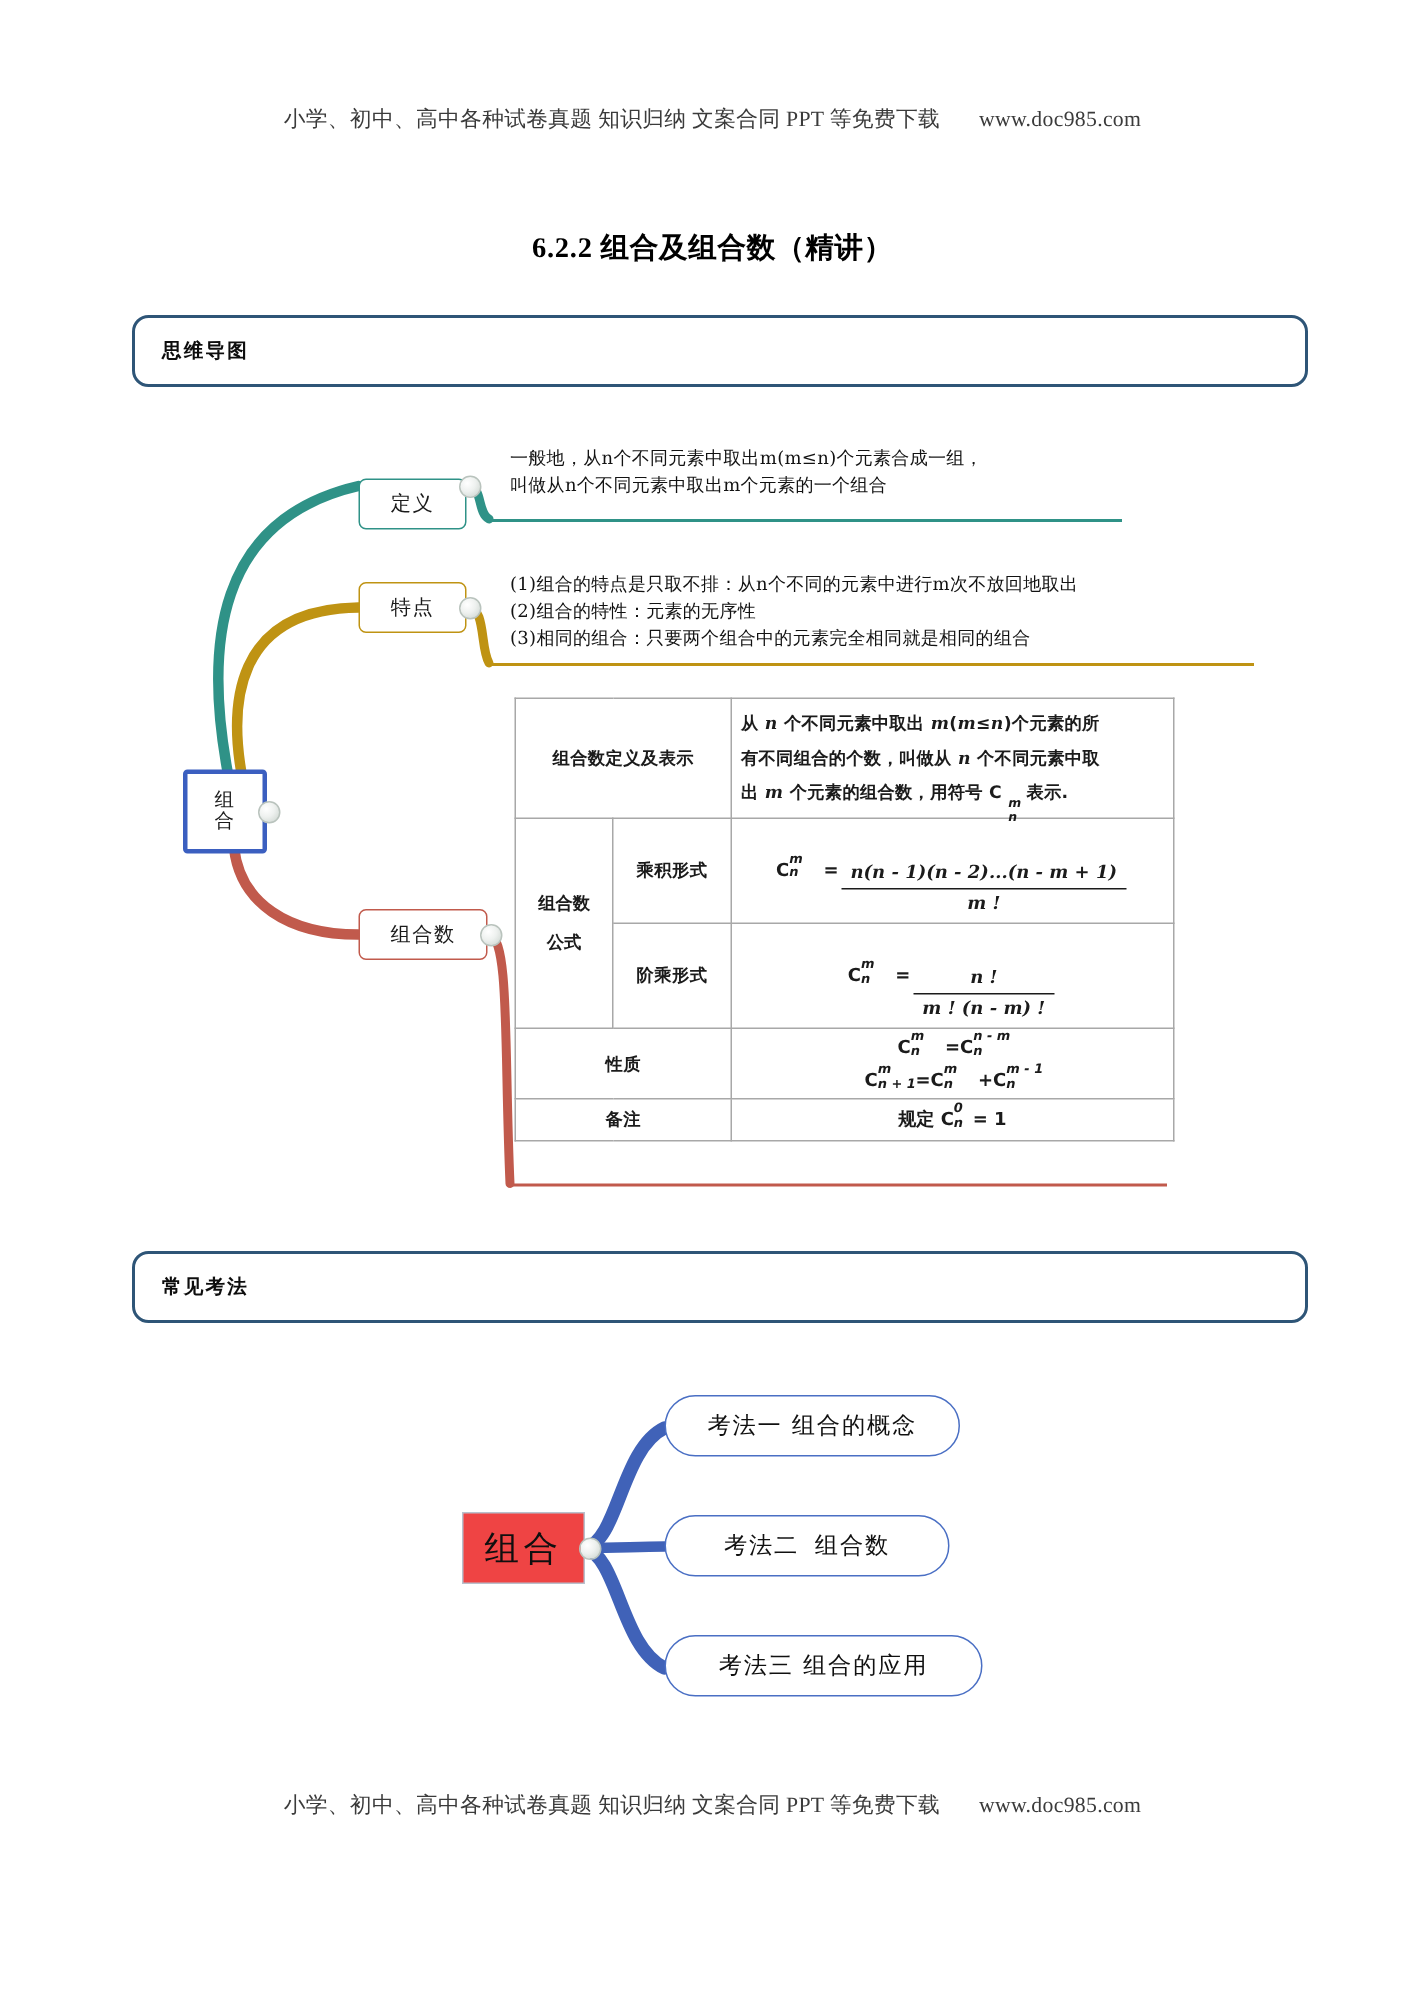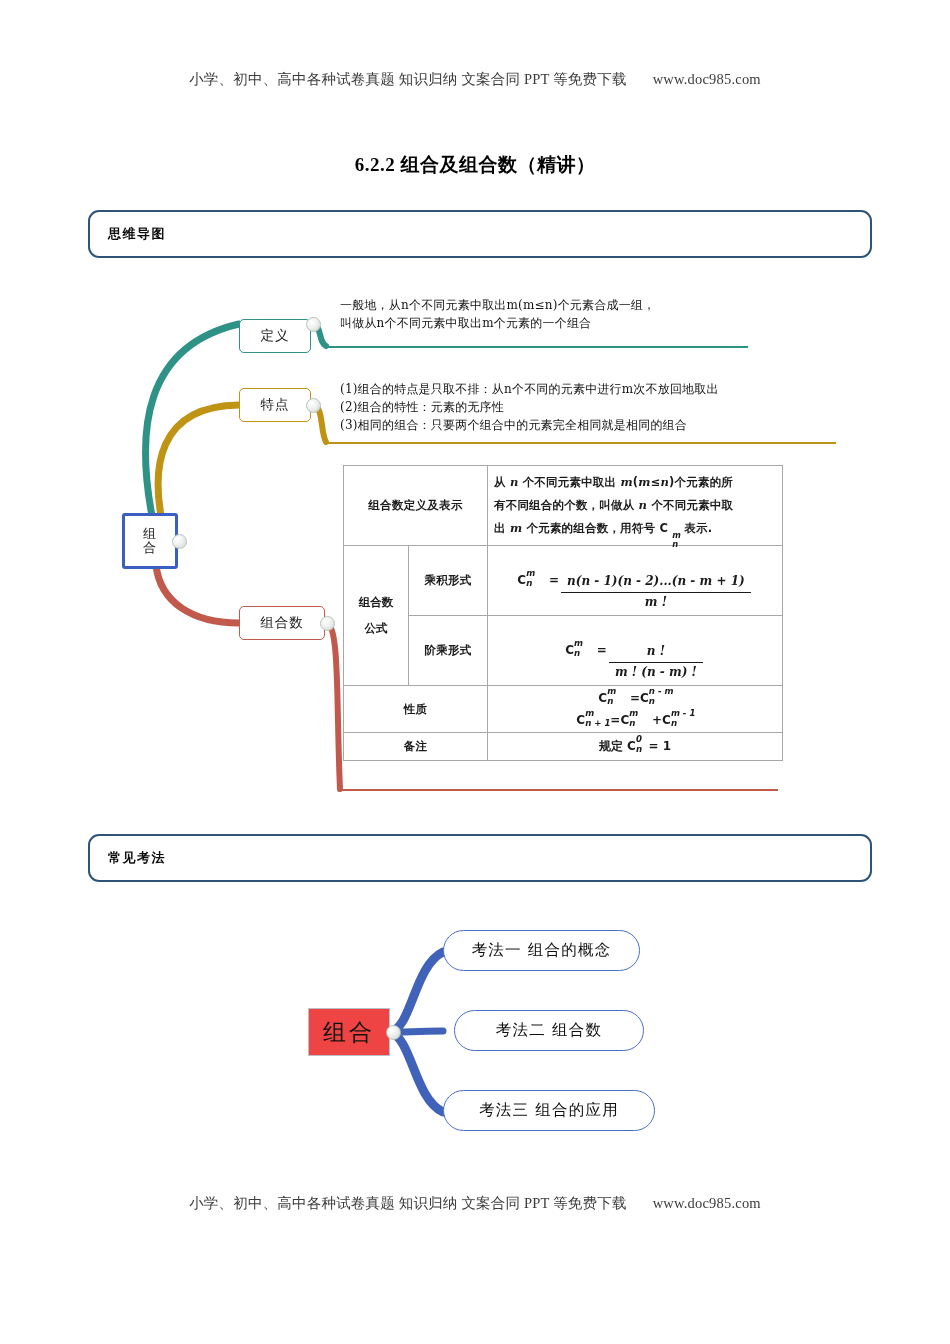--- a/index.html
+++ b/index.html
@@ -337,21 +337,21 @@
     align-items: center;
     justify-content: center;
     font-family: "DejaVu Serif", "Liberation Serif", serif;
     font-size: 15.5px;
     letter-spacing: 1.2px;
     color: #101010;
     z-index: 4;
     white-space: nowrap;
   }
   #pill-method-1 { left: 153px; top: 10px;  width: 197px; }
-  #pill-method-2 { left: 164px; top: 90px;  width: 190px; }
+  #pill-method-2 { left: 153px; top: 90px;  width: 190px; font-family: Liberation Mono, monospace; }
   #pill-method-3 { left: 153px; top: 170px; width: 212px; }
 </style>
 </head>
 <body>
 
 <div class="page">
 
   <div class="running-text" id="page-header">
     <span>小学、初中、高中各种试卷真题  知识归纳  文案合同  PPT 等免费下载</span><span class="url">www.doc985.com</span>
   </div>

